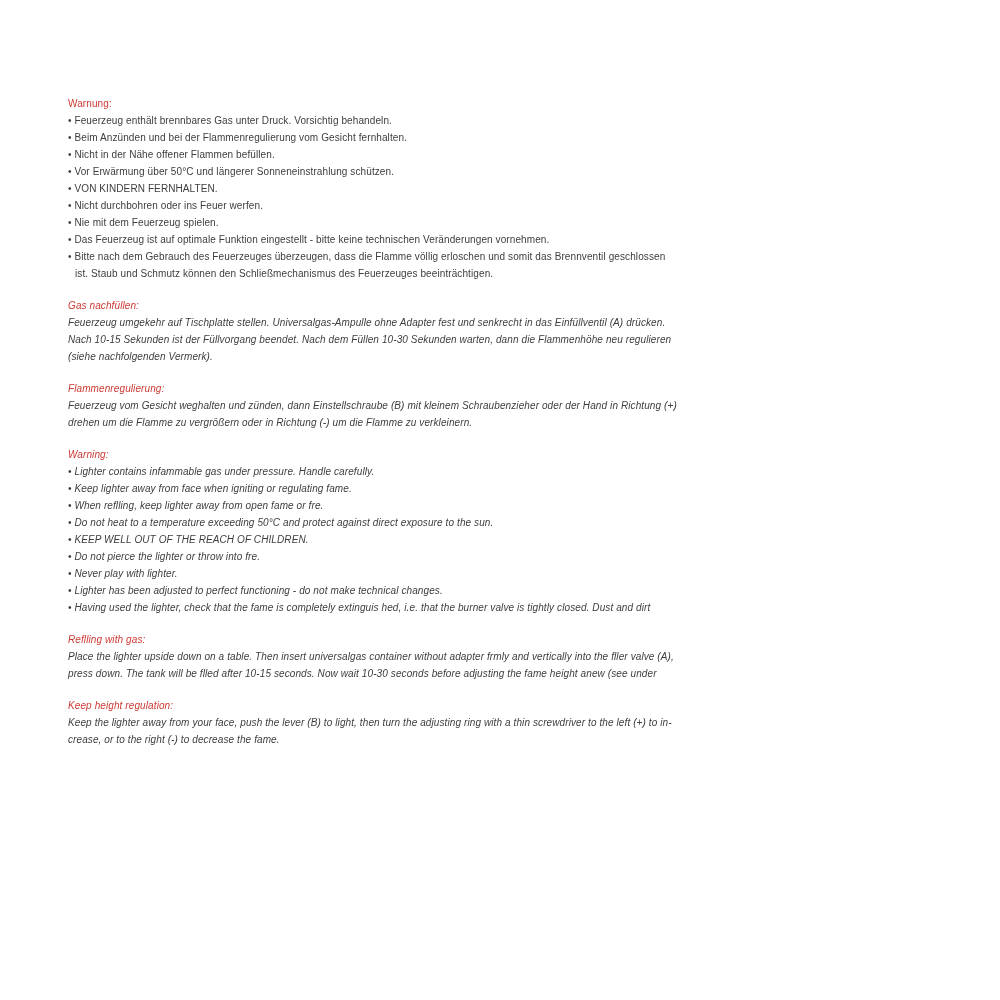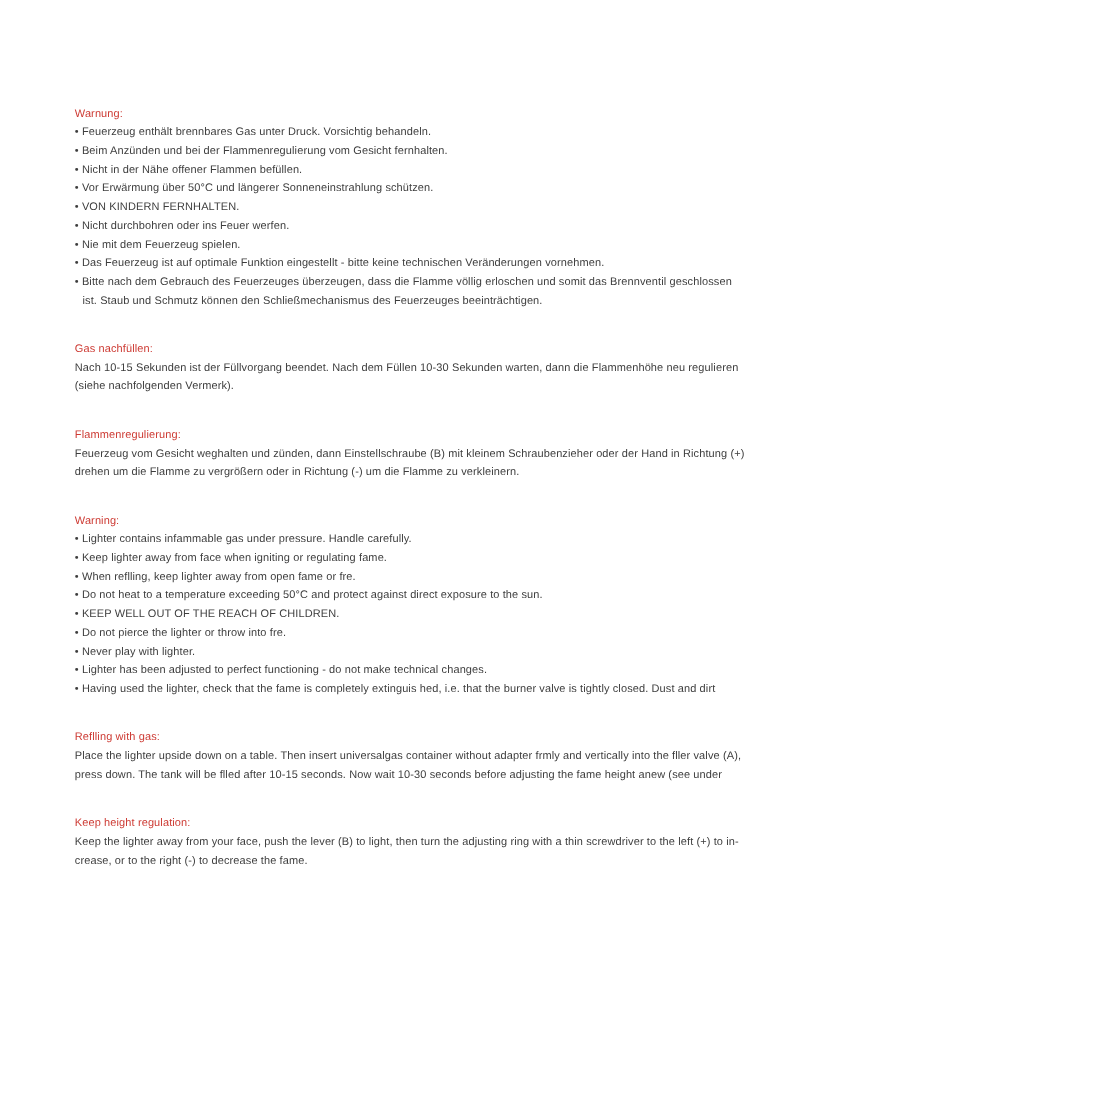--- a/index.html
+++ b/index.html
@@ -18,21 +18,22 @@
     position: absolute;
     left: 68px;
     top: 95px;
     width: 870px;
     font-size: 10px;
     line-height: 17px;
     letter-spacing: 0.1px;
     color: #3d3d3d;
   }
   .sec + .sec {
-    margin-top: 27px;
+    margin-top: 15px;
+    font-style: italic;
   }
   .heading {
     color: #cd3a33;
     white-space: nowrap;
   }
   .line {
     white-space: nowrap;
   }
   .line.cont {
     padding-left: 7px;
@@ -52,20 +53,21 @@
     <div class="line">• VON KINDERN FERNHALTEN.</div>
     <div class="line">• Nicht durchbohren oder ins Feuer werfen.</div>
     <div class="line">• Nie mit dem Feuerzeug spielen.</div>
     <div class="line">• Das Feuerzeug ist auf optimale Funktion eingestellt - bitte keine technischen Veränderungen vornehmen.</div>
     <div class="line">• Bitte nach dem Gebrauch des Feuerzeuges überzeugen, dass die Flamme völlig erloschen und somit das Brennventil geschlossen</div>
     <div class="line cont">ist. Staub und Schmutz können den Schließmechanismus des Feuerzeuges beeinträchtigen.</div>
   </div>
 
   <div class="sec">
     <div class="heading">Gas nachfüllen:</div>
+    <div class="line">Feuerzeug umgekehr auf Tischplatte stellen. Universalgas-Ampulle ohne Adapter fest und senkrecht in das Einfüllventil (A) drücken.</div>
     <div class="line">Nach 10-15 Sekunden ist der Füllvorgang beendet. Nach dem Füllen 10-30 Sekunden warten, dann die Flammenhöhe neu regulieren</div>
     <div class="line">(siehe nachfolgenden Vermerk).</div>
   </div>
 
   <div class="sec">
     <div class="heading">Flammenregulierung:</div>
     <div class="line">Feuerzeug vom Gesicht weghalten und zünden, dann Einstellschraube (B) mit kleinem Schraubenzieher oder der Hand in Richtung (+)</div>
     <div class="line">drehen um die Flamme zu vergrößern oder in Richtung (-) um die Flamme zu verkleinern.</div>
   </div>
 

